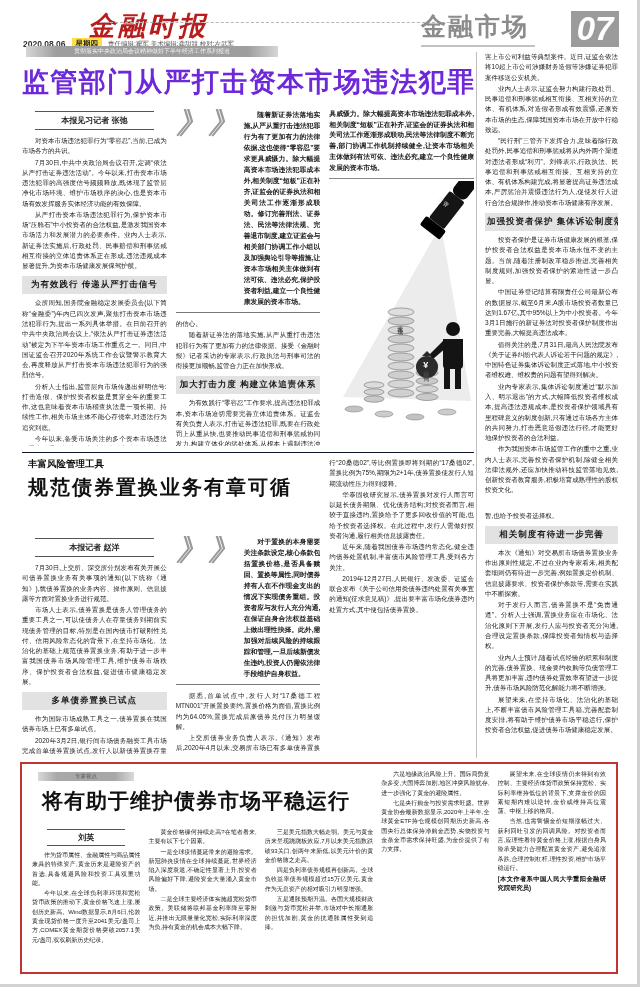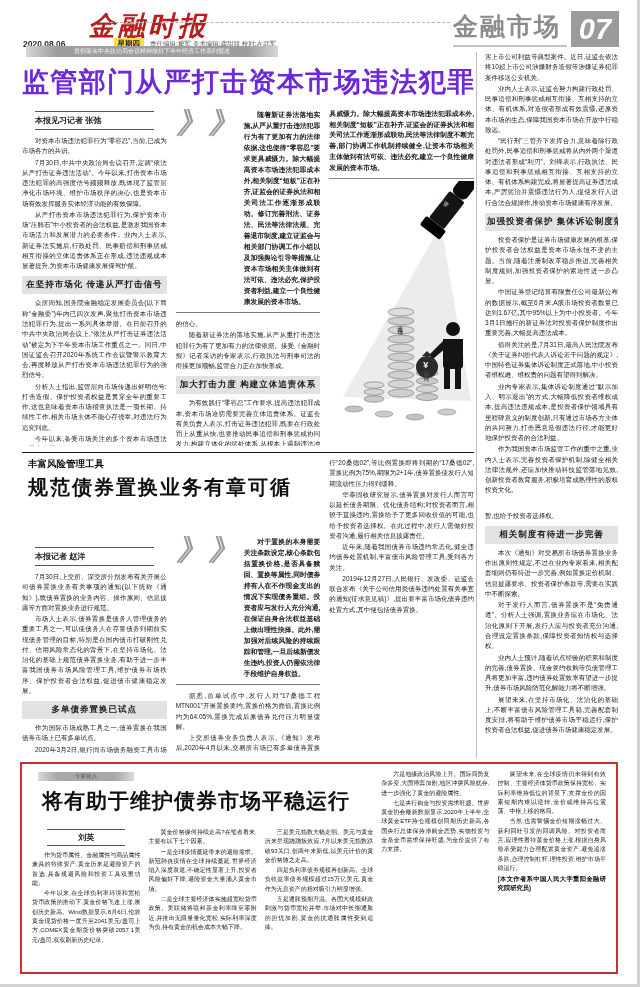--- a/index.html
+++ b/index.html
@@ -9,33 +9,33 @@
     position: relative; width: 640px; height: 987px; margin: 0 auto;
     background: #fff; overflow: hidden; color:#1c1c1c;
     border-right: 3px solid #d2d2d2; border-bottom: 3px solid #d2d2d2;
   }
   
   .masthead { position:absolute; left:40px; top:8px; font-family:"Liberation Serif", serif;
     font-weight:bold; font-style:italic; font-size:27px; letter-spacing:3px; color:#b91c1c;margin-left:48px; }
   .mast-rule { position:absolute; left:100px; top:22px; width:350px; border-top:1px dashed #b5b5b5; }
   .dateline { position:absolute; left:23px; top:38px; font-size:7.5px; color:#333; display:flex; gap:6px; align-items:center;}
   .dateline .d { font-weight:bold; font-size:8.5px; }
-  .dateline .wd { background:#fde047; color:#222; padding:1px 4px; font-weight:bold;margin-left:42px; }
+  .dateline .wd { background:#fde047; color:#222; padding:1px 4px; font-weight:bold; }
   .dateline .staff { color:#555; font-size:6.5px; }
-  .section-head { position:absolute; right:18px; top:10px; display:flex; align-items:flex-end; }
+  .section-head { position:absolute; right:18px; top:10px; display:flex; align-items:flex-end;gap:32px; }
   .section-title { font-size:25px; color:#8c8c8c; letter-spacing:2px; font-weight:bold;
     border-bottom:2px solid #c2c2c2; padding:0 6px 2px 0; }
-  .page-badge { width:48px; height:36px; background:#9b9b9b; color:#fff; font-size:29px;
+  .page-badge { width:48px; height:36px; background:#9b9b9b; color:#fff; font-size:33px;
     font-weight:900; font-style:italic; text-align:center; line-height:36px; margin-left:4px; }
   
   .kicker-bar { background:linear-gradient(90deg,#d6d6d6,#9e9e9e 12%,#9e9e9e 88%,#d6d6d6);
     color:#f3f3f3; font-size:6px; text-align:center; line-height:11px; height:11px; overflow:hidden; }
   .headline-1 { font-size:27px; font-weight:900; color:#6d28d9; margin-top:7px;
     text-align:justify; text-align-last:justify; letter-spacing:0; }
-  .byline { width:82%; margin:2px auto 6px; font-size:8px; font-weight:bold;
+  .byline { width:82%; margin:2px auto 6px; text-align:center; font-size:8px; font-weight:bold;
     border-top:1px solid #555; border-bottom:1px solid #555; padding:3px 0; color:#222; }
   .cols { display:flex; gap:9px; overflow:hidden; }
   .col { flex:1 1 0; overflow:hidden; }
   .col p, .paras p { font-size:6.5px; line-height:1.58; text-align:justify; text-indent:2em;
     color:#202020; margin-bottom:1px; }
   .cont p:first-child { text-indent:0; }
   .subhead { background:#e2e2e2; font-size:8.5px; font-weight:bold; text-align:center;
     padding:3px 2px; margin:5px 0 4px; color:#1a1a1a; letter-spacing:1px; white-space:nowrap; overflow:hidden;}
   .quote { display:flex; margin-bottom:4px; }
   .qmark { font-size:32px; font-weight:900; font-style:italic; color:#9a9a9a; line-height:0.85; margin-right:4px; flex:0 0 auto;}
@@ -56,21 +56,21 @@
   .rightcol { position:absolute; left:476px; top:52px; width:142px; height:706px;
     border-left:1px solid #bdbdbd; padding-left:8px; overflow:hidden; }
   .art-gap { height:14px; }
   
   .article2 { position:absolute; left:22px; top:452px; width:452px; height:303px;
     border-top:1px solid #0f172a; padding-top:5px;
     display:grid; grid-template-columns:1fr 1fr 1fr; grid-template-rows:78px 1fr; gap:0 9px; overflow:hidden;}
   .a2-head { grid-column:1/3; grid-row:1; }
   .a2-kicker { font-size:9.5px; font-weight:bold; color:#111; margin-left:6px; }
   .headline-2 { font-size:20px; font-weight:900; letter-spacing:2px; color:#111; margin:3px 0 0 6px; }
-  .a2-c1 { grid-column:1; grid-row:2; overflow:hidden;margin-top:9px;}
+  .a2-c1 { grid-column:1; grid-row:2; overflow:hidden;}
   .a2-c2 { grid-column:2; grid-row:2; overflow:hidden;}
   .a2-c3 { grid-column:3; grid-row:1/3; overflow:hidden;}
   
   .article3 { position:absolute; left:20px; top:762px; width:598px; height:212px;
     border:2px solid #c63232; padding:6px 10px; }
   .a3-grid { display:grid; grid-template-columns:repeat(5,1fr); grid-template-rows:56px 1fr;
     gap:2px 8px; height:192px; overflow:hidden; }
   .a3-head { grid-column:1/4; grid-row:1; }
   .a3-kicker { width:96px; height:9px; background:linear-gradient(90deg,#d9d9d9,#a8a8a8 20%,#a8a8a8 80%,#d9d9d9);
     color:#555; font-size:5.5px; text-align:center; line-height:9px; margin:2px 0 6px 6px; }
@@ -104,21 +104,21 @@
     <div class="kicker-bar a1-kicker">贯彻落实中央政治局会议精神做好下半年经济工作系列报道</div>
     <div class="headline-1">监管部门从严打击资本市场违法犯罪</div>
     <div class="cols a1-cols">
       <div class="col">
         <div class="byline">本报见习记者 张弛</div>
         <div class="paras">
             <p>对资本市场违法犯罪行为“零容忍”,当前,已成为市场各方的共识。</p>
             <p>7月30日,中共中央政治局会议召开,定调“依法从严打击证券违法活动”。今年以来,打击资本市场违法犯罪的高强度信号频频释放,既体现了监管层净化市场环境、维护市场秩序的决心,也是资本市场有效发挥服务实体经济功能的有效保障。</p>
             <p>从严打击资本市场违法犯罪行为,保护资本市场“压舱石”中小投资者的合法权益,是激发我国资本市场活力和发展潜力的必要条件。业内人士表示,新证券法实施后,行政处罚、民事赔偿和刑事惩戒相互衔接的立体追责体系正在形成,违法违规成本显著提升,为资本市场健康发展保驾护航。</p>
           </div>
-        <div class="subhead">在坚持市场化 传递从严打击信号</div>
+        <div class="subhead">为有效践行 传递从严打击信号</div>
         <div class="paras">
             <p>众所周知,国务院金融稳定发展委员会(以下简称“金融委”)年内已四次发声,聚焦打击资本市场违法犯罪行为,提出一系列具体举措。在日前召开的中共中央政治局会议上,“依法从严打击证券违法活动”被定为下半年资本市场工作重点之一。同日,中国证监会召开2020年系统工作会议暨警示教育大会,再度释放从严打击资本市场违法犯罪行为的强烈信号。</p>
             <p>分析人士指出,监管层向市场传递出鲜明信号:打击造假、保护投资者权益是贯穿全年的重要工作,这也意味着资本市场稽查执法是一项长期、持续性工作,相关市场主体不能心存侥幸,对违法行为追究到底。</p>
             <p>今年以来,备受市场关注的多个资本市场违法犯罪案件逐一落地,“两康”案等典型案件查处力度不断加大,监管部门依法从严从快推进案件办理。</p>
           </div>
       </div>
       <div class="col">
         <div class="quote">
           <span class="qmark">》》</span>
           <div class="paras">

